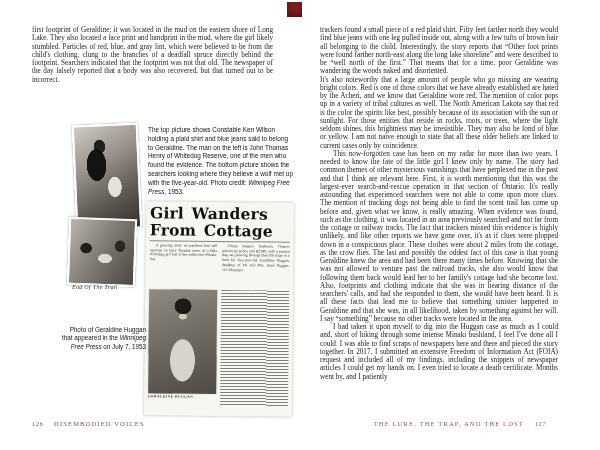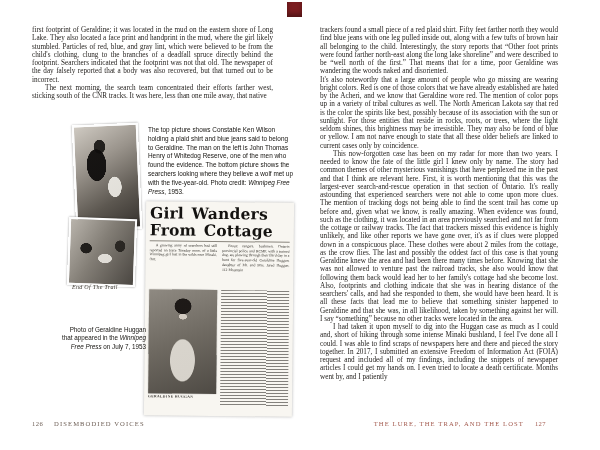--- a/index.html
+++ b/index.html
@@ -80,21 +80,20 @@
 </style>
 </head>
 <body>
 
 <div class="spread">
 
   <div>
 
     <div class="textcol textcol-left">
       <p class="para">first footprint of Geraldine; it was located in the mud on the eastern shore of Long Lake. They also located a face print and handprint in the mud, where the girl likely stumbled. Particles of red, blue, and gray lint, which were believed to be from the child's clothing, clung to the branches of a deadfall spruce directly behind the footprint. Searchers indicated that the footprint was not that old. The newspaper of the day falsely reported that a body was also recovered, but that turned out to be incorrect.</p>
-      <p class="para indent">The next morning, the search team concentrated their efforts farther west, sticking south of the CNR tracks. It was here, less than one mile away, that native</p>
     </div>
 
     <div class="photo-stack">
       <div class="photo photo-top"></div>
       <div class="photo photo-bottom"></div>
       <div class="strip-caption">End Of The Trail</div>
     </div>
 
     <div class="caption-block">
       <span>The top picture shows Constable Ken Wilson holding a plaid shirt and blue jeans said to belong to Geraldine. The man on the left is John Thomas Henry of Whitedog Reserve, one of the men who found the evidence. The bottom picture shows the searchers looking where they believe a wolf met up with the five-year-old. </span><span>Photo credit: </span><i>Winnipeg Free Press</i><span>, 1953.</span>

